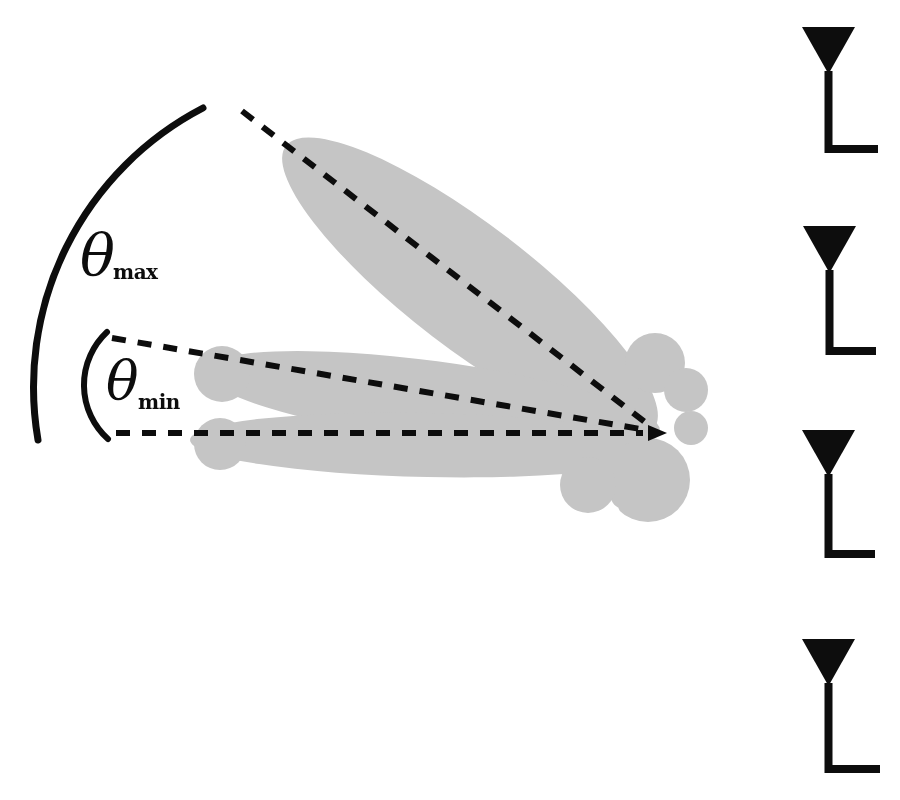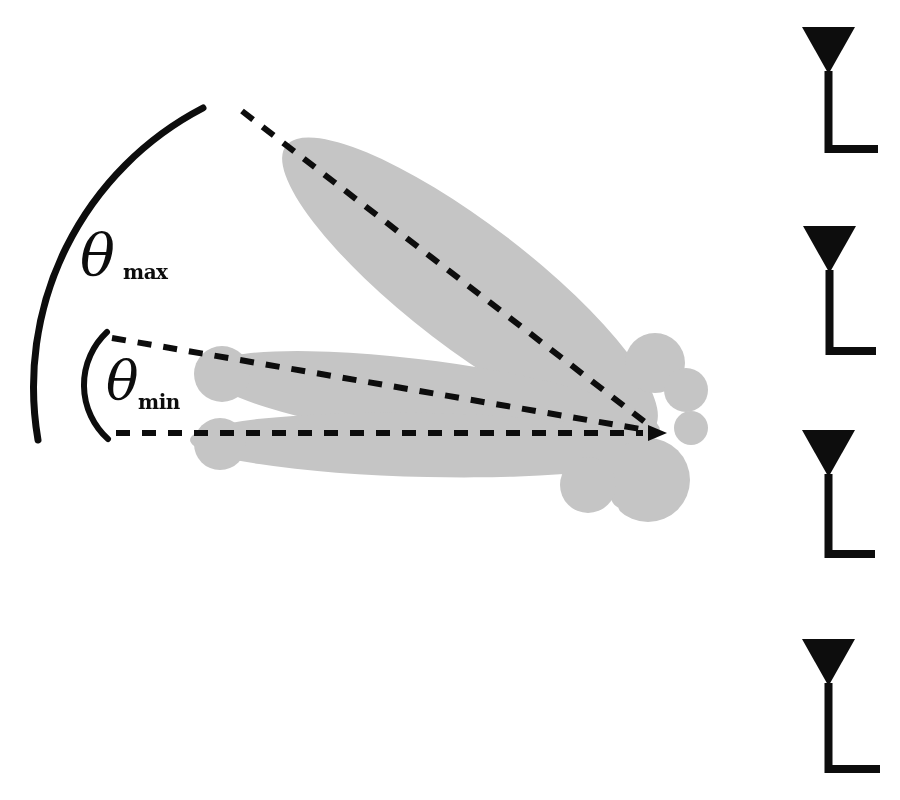--- a/index.html
+++ b/index.html
@@ -33,21 +33,21 @@
   }
   #theta-max-label .theta-sym{font-size:58px;}
   #theta-min-label .theta-sym{font-size:54px;}
   .theta-sub{
     position:absolute;
     font-weight:bold;
     font-size:20px;
     line-height:1;
     letter-spacing:-0.5px;
   }
-  #theta-max-label .theta-sub{left:43px;top:36px;}
+  #theta-max-label .theta-sub{left:33px;top:36px;}
   #theta-min-label .theta-sub{left:32px;top:38px;}
 </style>
 </head>
 <body>
 
 <div class="stage">
 
   <svg class="diagram-svg" viewBox="0 0 900 800" aria-hidden="true">
 
     <g>

